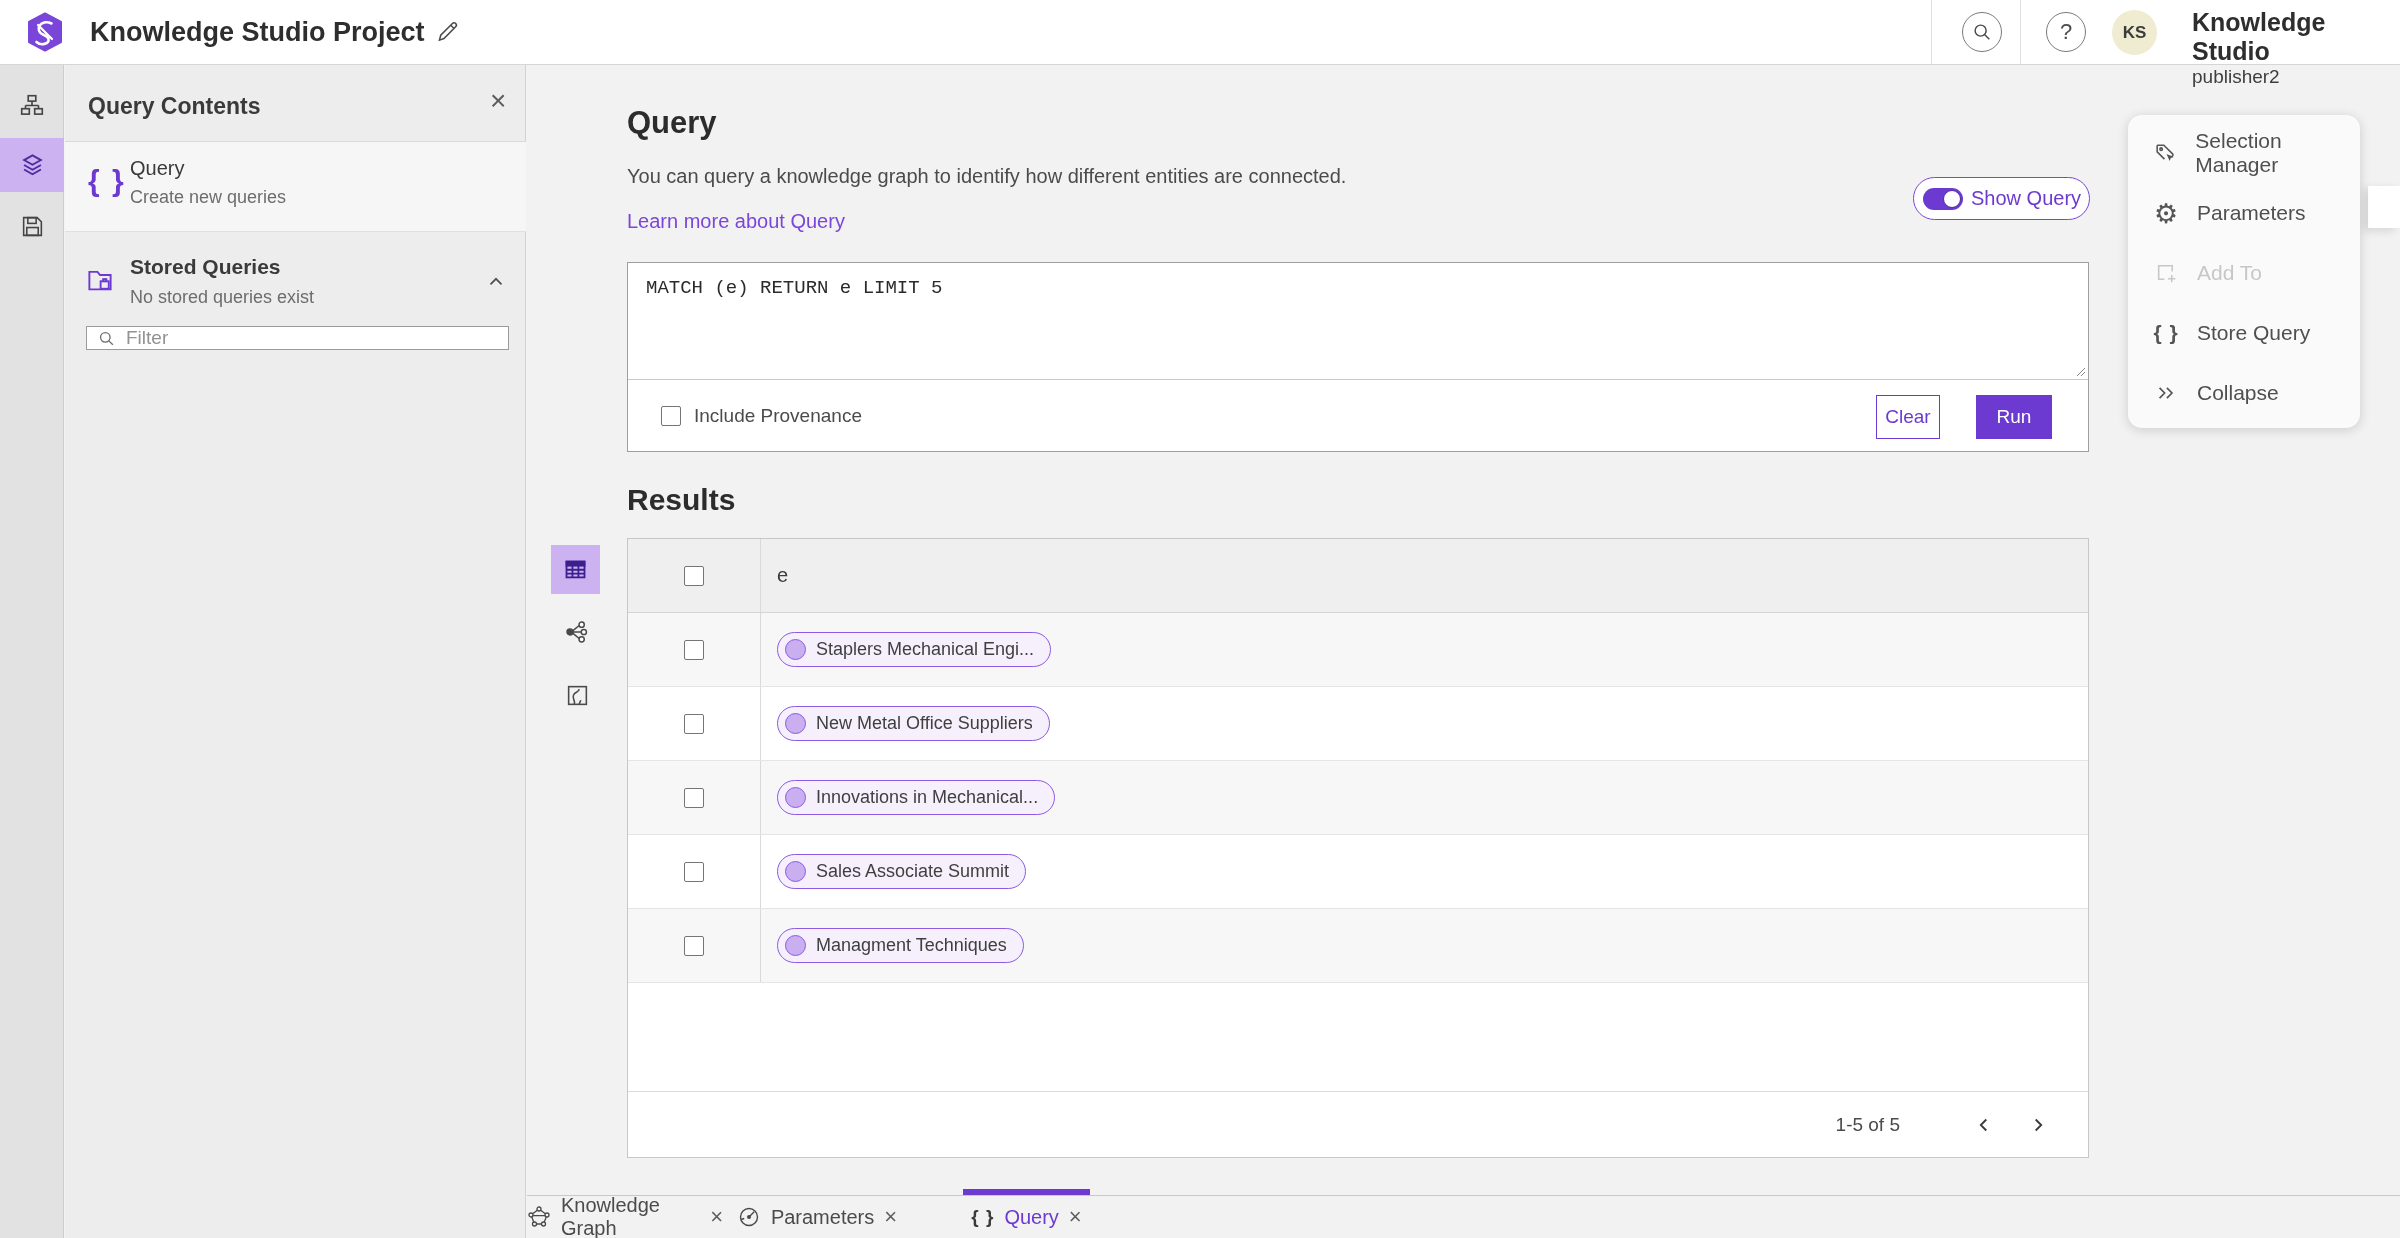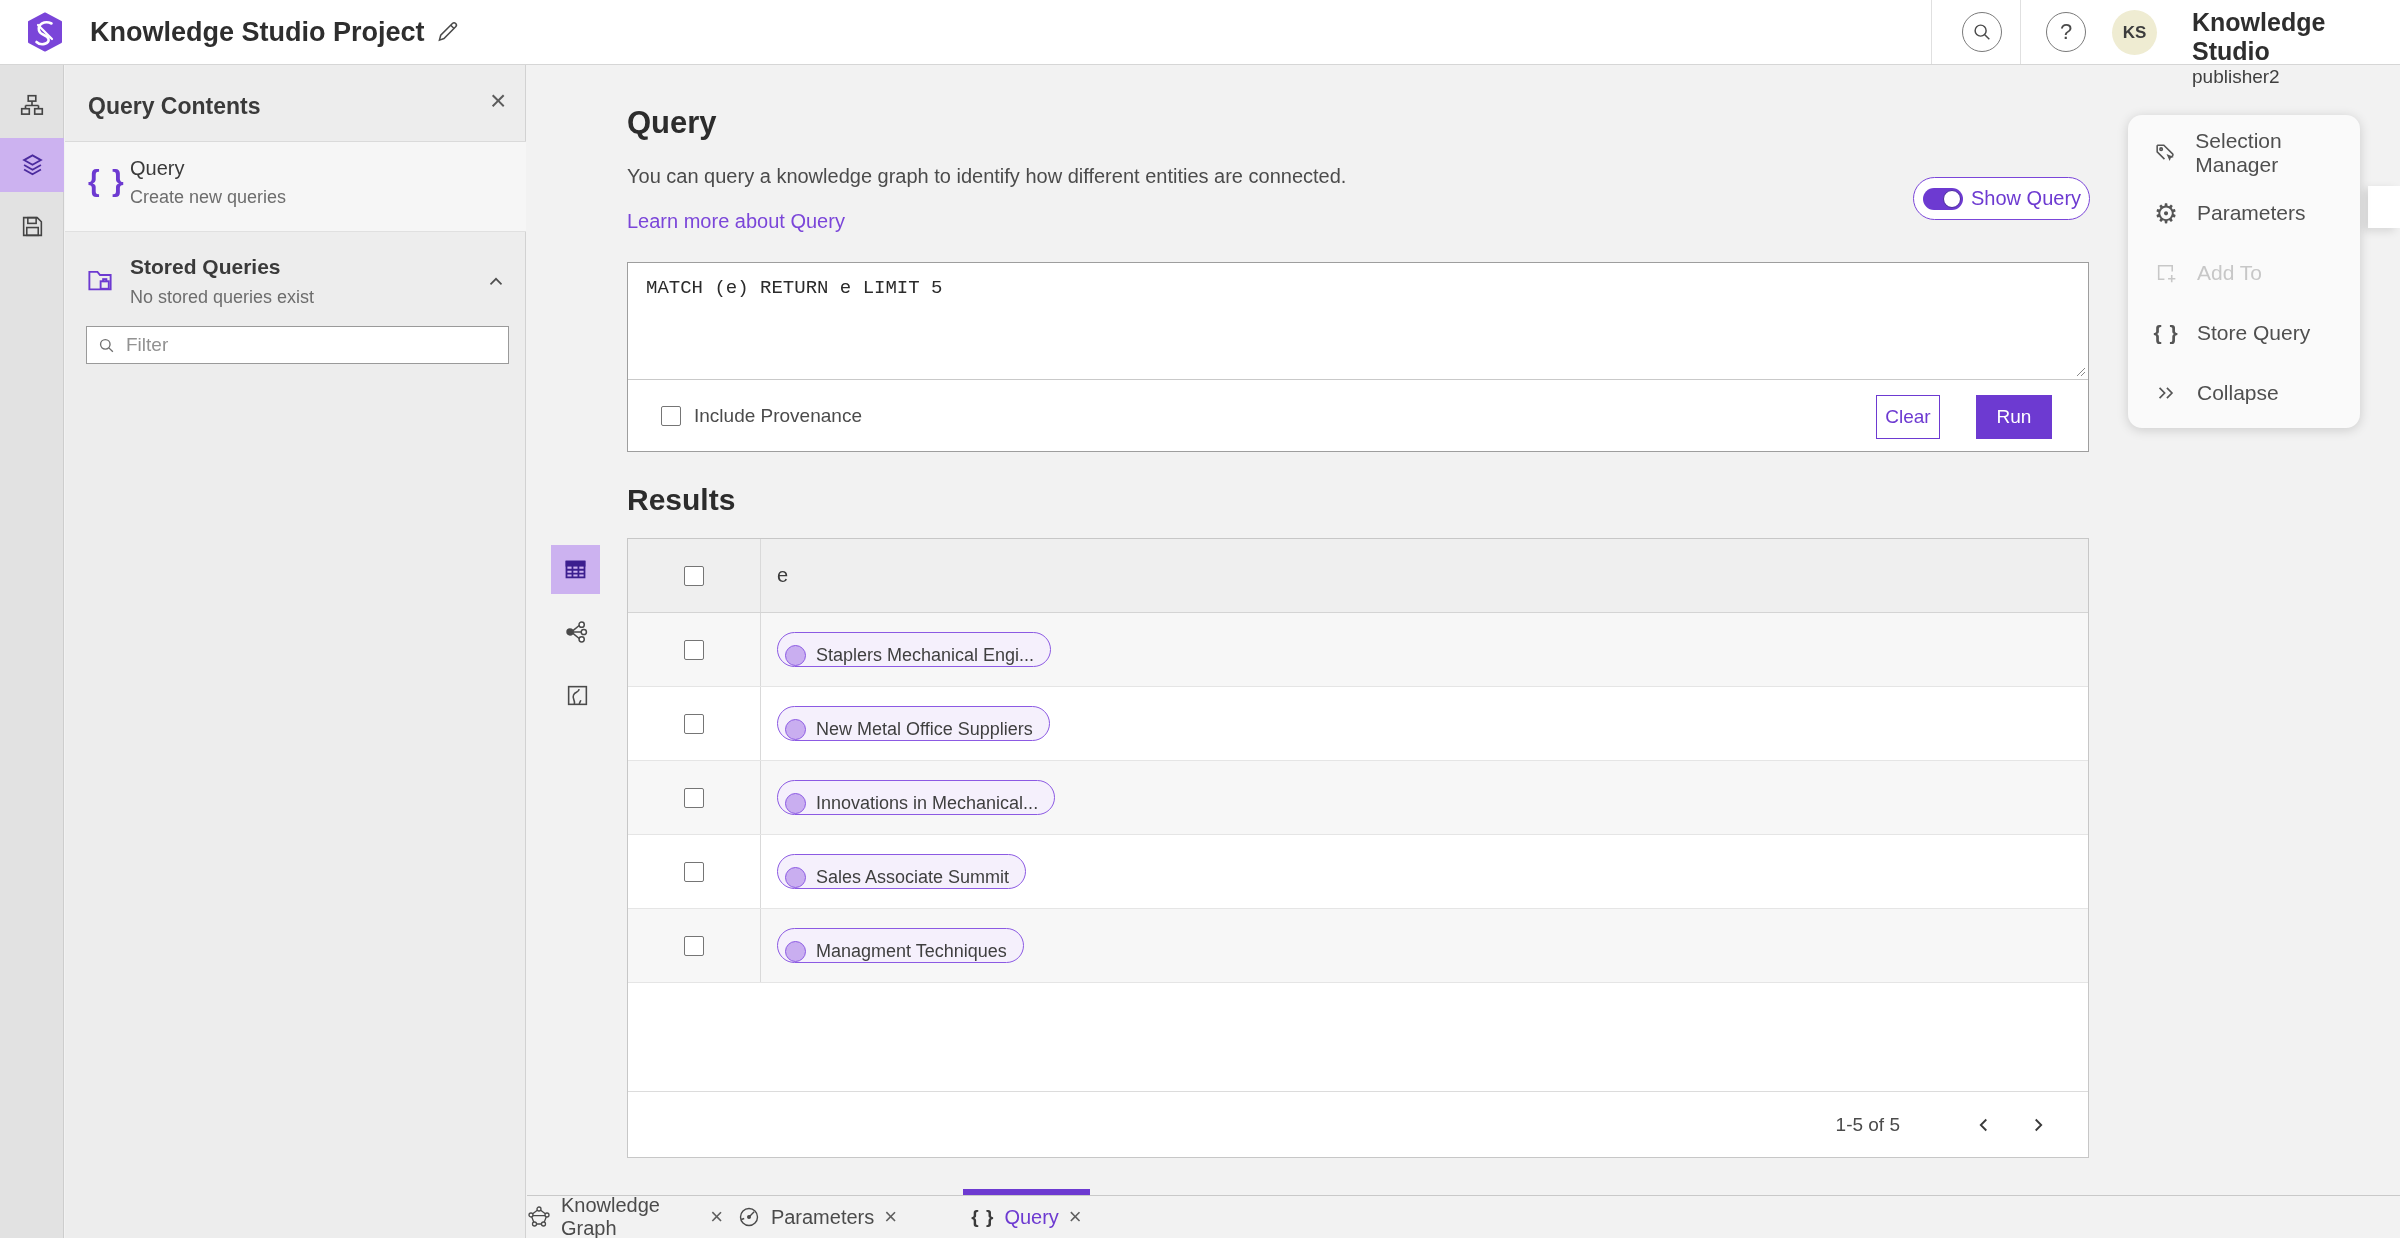--- a/index.html
+++ b/index.html
@@ -44,21 +44,21 @@
                 border-bottom:1px solid #e0e0e0; cursor:pointer; }
   .query-item .braces { position:absolute; left:23px; top:22px; font-size:30px; font-weight:700;
                         color:#6d3ad1; letter-spacing:2px; }
   .itm-title { position:absolute; left:65px; top:15px; font-size:20px; color:#3a3a3a; }
   .itm-sub { position:absolute; left:65px; top:45px; font-size:18px; color:#6d6d6d; }
   .stored-item { position:absolute; left:0; top:180px; width:461px; height:78px; cursor:pointer; }
   .stored-item .fold { position:absolute; left:20px; top:20px; color:#6d3ad1; }
   .stored-title { position:absolute; left:65px; top:10px; font-size:21px; font-weight:700; color:#3a3a3a; }
   .stored-sub { position:absolute; left:65px; top:42px; font-size:18px; color:#6d6d6d; }
   .stored-chevron { position:absolute; left:420px; top:26px; color:#4f4f4f; cursor:pointer; }
-  .filter-wrap { position:absolute; left:21px; top:261px; width:423px; height:38px; background:#fff;
+  .filter-wrap { position:absolute; left:21px; top:261px; width:423px; height:24px; background:#fff;
                  border:1px solid #9a9a9a; display:flex; align-items:center; padding:0 10px; }
   .filter-wrap input { border:none; outline:none; flex:1; font-size:19px; color:#3c3c3c;
                        font-family:inherit; margin-left:10px; background:transparent; }
   .filter-wrap input::placeholder { color:#929292; }
 
   
   .h1 { position:absolute; left:627px; top:105px; font-size:31px; font-weight:700; color:#2c2c2c; }
   .desc { position:absolute; left:627px; top:165px; font-size:20px; color:#4b4b4b; }
   .learn-link { position:absolute; left:627px; top:210px; font-size:20px; color:#7b46d9;
                 text-decoration:none; cursor:pointer; }
@@ -96,21 +96,21 @@
 
   .rcard { position:absolute; left:627px; top:538px; width:1462px; height:620px; background:#fff;
            border:1px solid #c7c7c7; }
   .thead { position:absolute; left:0; top:0; width:1460px; height:74px; background:#efefef;
            border-bottom:1px solid #d4d4d4; display:flex; }
   .col-cb { width:133px; height:100%; border-right:1px solid #d9d9d9; display:flex; align-items:center;
             justify-content:center; flex:0 0 auto; }
   .col-e { flex:1; display:flex; align-items:center; padding-left:16px; font-size:20px; color:#3c3c3c; }
   .trow { position:absolute; left:0; width:1460px; height:74px; display:flex; border-bottom:1px solid #e5e5e5; }
   .trow.odd { background:#f7f7f7; }
-  .pill { display:inline-flex; align-items:flex-end; height:35px; border:1.5px solid #8c5ae3;
+  .pill { display:inline-flex; align-items:center; height:35px; border:1.5px solid #8c5ae3;
           border-radius:18px; background:#f5f0fc; padding:0 16px 0 7px; cursor:pointer; }
   .pill-dot { width:21px; height:21px; border-radius:50%; background:#c9aef0; border:1.5px solid #8c5ae3;
               margin-right:10px; flex:0 0 auto; }
   .pill-label { font-size:18px; color:#3f3f3f; white-space:nowrap; }
   .rfooter { position:absolute; left:0; top:552px; width:1460px; height:66px; border-top:1px solid #dcdcdc;
              display:flex; align-items:center; justify-content:flex-end; padding-right:30px; }
   .pag-text { font-size:19px; color:#4b4b4b; margin-right:50px; }
   .pag-btn { width:40px; height:40px; display:flex; align-items:center; justify-content:center;
              color:#3a3a3a; cursor:pointer; margin-left:14px; }
 

